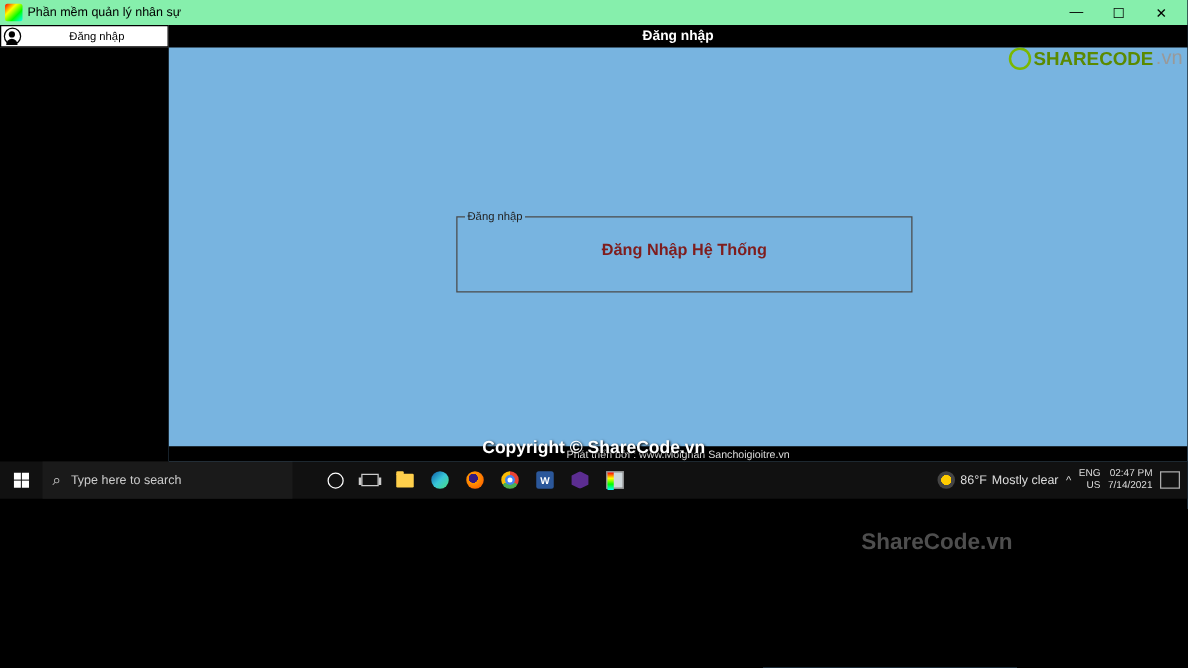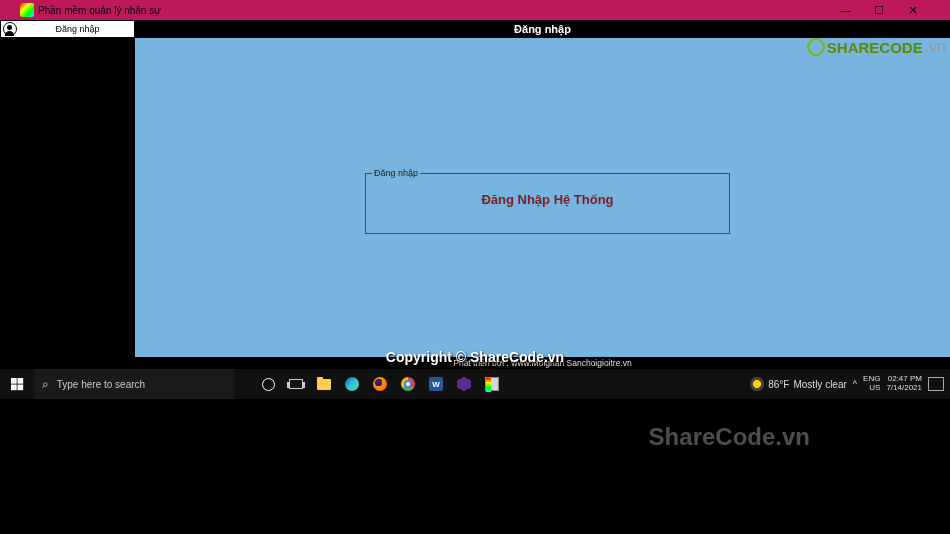--- a/index.html
+++ b/index.html
@@ -1,19 +1,19 @@
 <!DOCTYPE html>
 <html><head>
 <meta charset="utf-8">
 <style>
   * { box-sizing: border-box; margin: 0; padding: 0; }
   html, body { width: 950px; height: 534px; font-family: "Segoe UI", Tahoma, sans-serif; overflow: hidden; background: #000; }
   
   
-  .window-titlebar { height: 20px; background: #be185d; display: flex; align-items: center; padding: 0 20px; font-size: 10px; color: #000; }
+  .window-titlebar { height: 20px; background: #86efac; display: flex; align-items: center; padding: 0 4px; font-size: 10px; color: #000; }
   .window-titlebar .app-icon { width: 14px; height: 14px; margin-right: 4px; background: linear-gradient(135deg,#f00,#ff0,#0f0,#0ff); border-radius:2px;}
   .window-titlebar .title { flex: 1; }
   .window-controls { display: flex; gap: 0; }
   .window-controls .ctrl { width: 34px; height: 20px; display: flex; align-items: center; justify-content: center; font-size: 11px; cursor: default; }
   
   
   .top-row { display:flex; height:18px; background:#000; }
   .sidebar-tab { width:135px; background:#fff; border:1px solid #000; display:flex; align-items:center; font-size:9px; padding:0 2px; }
   .sidebar-tab .user-ic { width:14px; height:14px; border:1.5px solid #000; border-radius:50%; margin-right:6px; position:relative; }
   .sidebar-tab .user-ic::before { content:""; position:absolute; width:5px; height:5px; border-radius:50%; background:#000; top:1.5px; left:3px;}
@@ -41,21 +41,21 @@
   .row input[type=text], .row input[type=password] { flex:1; height:18px; border:1px solid #555; background:#fff; font-size:10px; padding:0 4px; }
   .show-pw-row { display:flex; align-items:center; justify-content:flex-end; gap:4px; font-size:9px; color:#222; margin-bottom:6px; }
   .eye-icon { font-size:12px; }
   .login-btn { width:100%; background:#4a4a4a; color:#fff; border:none; height:20px; font-size:10px; font-weight:bold; cursor:pointer; margin-left:0;}
   .fields-wrap { margin-left:4px; width:250px;}
   
   
   .wm-logo { position:absolute; top:0px; right:4px; font-weight:bold; font-size:15px; color:#5b8a00; display:flex; align-items:center; gap:2px; z-index:50;}
   .wm-logo .circ { width:18px; height:18px; border:2px solid #7bb800; border-radius:50%; position:relative;}
   .wm-logo .vn { color:#999; font-size:16px; font-weight:normal;}
-  .wm-center { position:absolute; right:140px; top:385px; color:rgba(120,120,120,0.65); font-size:24px; font-weight:bold; z-index:20;}
+  .wm-center { position:absolute; right:140px; top:385px; color:rgba(120,120,120,0.65); font-size:18px; font-weight:bold; z-index:20;}
   .wm-copyright { position:absolute; left:50%; transform:translateX(-50%); bottom:4px; color:#fff; font-size:14px; font-weight:bold; z-index:60; text-shadow:1px 1px 2px #000;text-align:right;}
   
   
   .footnote { height:12px; background:#000; color:#ddd; font-size:8.5px; text-align:center; line-height:12px; }
   
   
   .taskbar { height:30px; background:#111; display:flex; align-items:center; color:#fff; font-size:10px; }
   .tb-start { width:34px; height:30px; display:flex; align-items:center; justify-content:center; }
   .tb-start svg { width:13px; height:13px; }
   .tb-search { display:flex; align-items:center; background:#1a1a1a; height:30px; width:200px; padding:0 8px; gap:8px; color:#ccc;}

